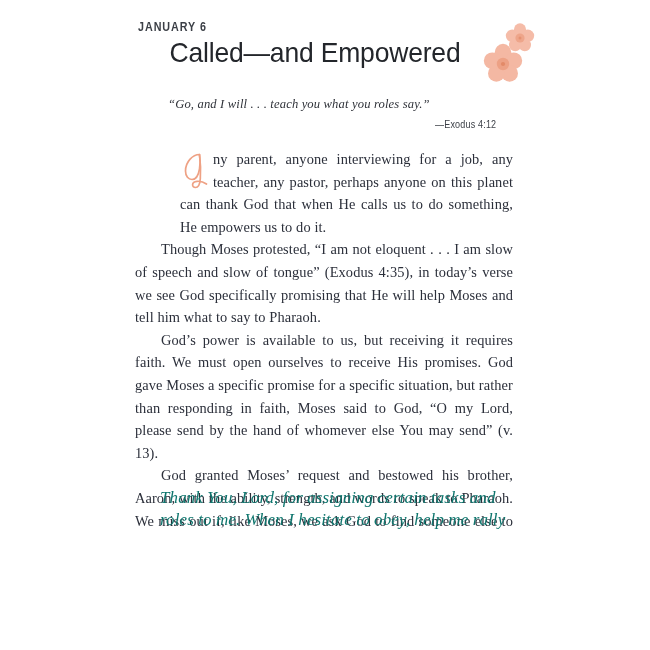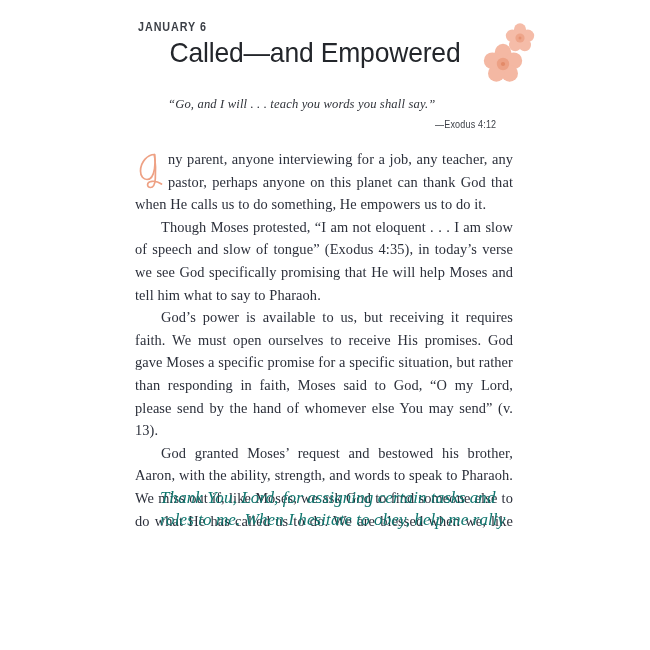--- a/index.html
+++ b/index.html
@@ -94,20 +94,21 @@
     text-align: justify;
     text-justify: inter-word;
     font-size: 14.4px;
     line-height: 22.6px;
     color: #2b2f3a;
     text-indent: 26px;
     letter-spacing: 0.1px;
   }
   .para.first {
     text-indent: 0;
+    margin-left: 45px;
   }
   .para.first::first-letter {
     
   }
   .dropcap {
     float: left;
     width: 30px;
     height: 40px;
     margin: 2px 3px 0 0;
     position: relative;
@@ -178,21 +179,21 @@
           <ellipse cx="-6.6" cy="9.4" rx="8.4" ry="8.4"></ellipse>
           <ellipse cx="-10.6" cy="-3.2" rx="8.6" ry="8.4"></ellipse>
           <circle cx="0" cy="0" r="6.2" fill="#ea8d6b"></circle>
           <circle cx="0" cy="0" r="2.1" fill="#dd7148"></circle>
         </g>
       </g>
     </svg>
   </div>
 
   <div class="epigraph">
-    <div class="epigraph-quote">“Go, and I will . . . teach you words you shall say.”</div>
+    <div class="epigraph-quote">“Go, and I will . . . teach you what you roles say.”</div>
     <div class="epigraph-ref">—Exodus 4:12</div>
   </div>
 
   <div class="body-block">
 
     <p class="para first">
       <span class="dropcap">
         <svg width="30" height="40" viewBox="0 0 30 40">
           <g fill="none" stroke="#eea184" stroke-width="1.7" stroke-linecap="round" stroke-linejoin="round">
             <path d="M19.5 4.5 C12.5 4.5 5.5 12 5.5 21 C5.5 26.5 8.5 29.5 12 29.5

